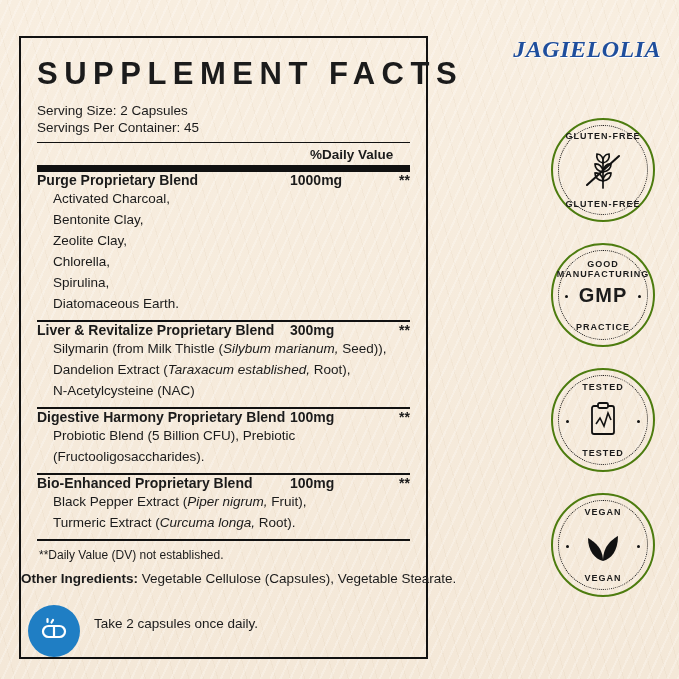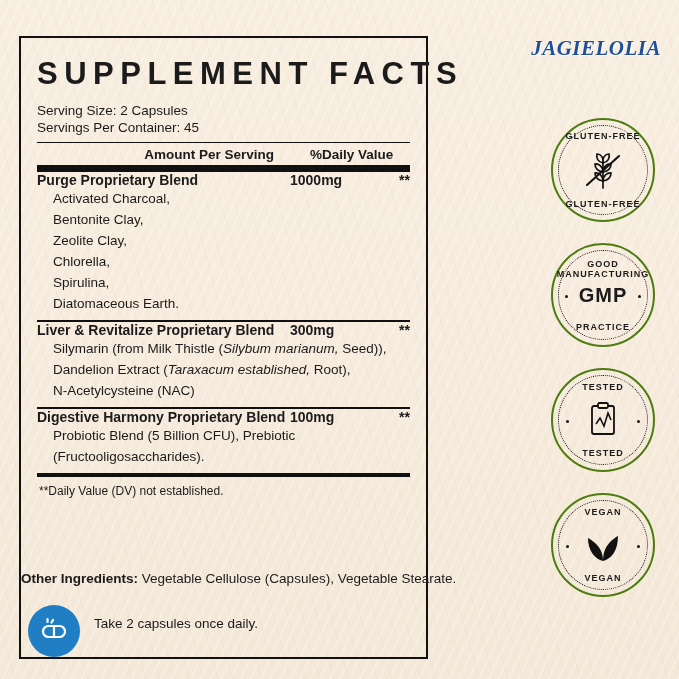--- a/index.html
+++ b/index.html
@@ -20,21 +20,21 @@
       repeating-linear-gradient(75deg, rgba(190,160,120,0.07) 0 1px, rgba(0,0,0,0) 1px 14px),
       linear-gradient(180deg,#f8eee0,#f4e8d8);
     pointer-events:none;
   }
 
   .brand {
     position:absolute; top:36px; right:18px;
     font-family: "Liberation Serif", serif;
     font-style: italic;
     font-weight: bold;
-    font-size: 21px;
+    font-size: 24px;
     letter-spacing: 0.5px;
     color:#1f4e9c;
     text-shadow: 1px 1px 0 #ffffff;
   }
 
   
   .panel {
     position:absolute;
     left:19px; top:36px;
     width: 409px; height: 623px;
@@ -125,21 +125,20 @@
 <div class="brand">JAGIELOLIA</div>
 
 <div class="panel">
   <div class="sf-title">SUPPLEMENT FACTS</div>
   <div class="serving-line">Serving Size: 2 Capsules</div>
   <div class="serving-line">Servings Per Container: 45</div>
 
   <div class="rule-thin"></div>
 
   <div class="cols">
-    <div class="col-aps">Amount Per Serving</div>
     <div class="col-dv">%Daily Value</div>
   </div>
 
   <div class="rule-thick"></div>
 
   <div class="group">
     <table class="sf">
       <tbody>
           <tr>
         <td class="td-name blend-name">Purge Proprietary Blend</td>
@@ -176,20 +175,32 @@
         <td class="td-amt blend-name">100mg</td>
         <td class="td-dv blend-name">**</td>
       </tr>
     </tbody>
       </table>
     <div class="sub">Probiotic Blend (5 Billion CFU), Prebiotic (Fructooligosaccharides).</div>
   </div>
 
   <div class="rule-med"></div>
 
+  <div class="group">
+    <table class="sf">
+      <tbody>
+          <tr>
+        <td class="td-name blend-name">Bio-Enhanced Proprietary Blend</td>
+        <td class="td-amt blend-name">100mg</td>
+        <td class="td-dv blend-name">**</td>
+      </tr>
+    </tbody>
+      </table>
+    <div class="sub">Black Pepper Extract (<i>Piper nigrum,</i> Fruit),<br>Turmeric Extract (<i>Curcuma longa,</i> Root).</div>
+  </div>
 
   <div class="rule-med"></div>
 
   <div class="footnote">**Daily Value (DV) not established.</div>
 </div>
 
 <div class="other-line">
   <b>Other Ingredients:</b>
   <span>Vegetable Cellulose (Capsules), Vegetable Stearate.</span>
 </div>

